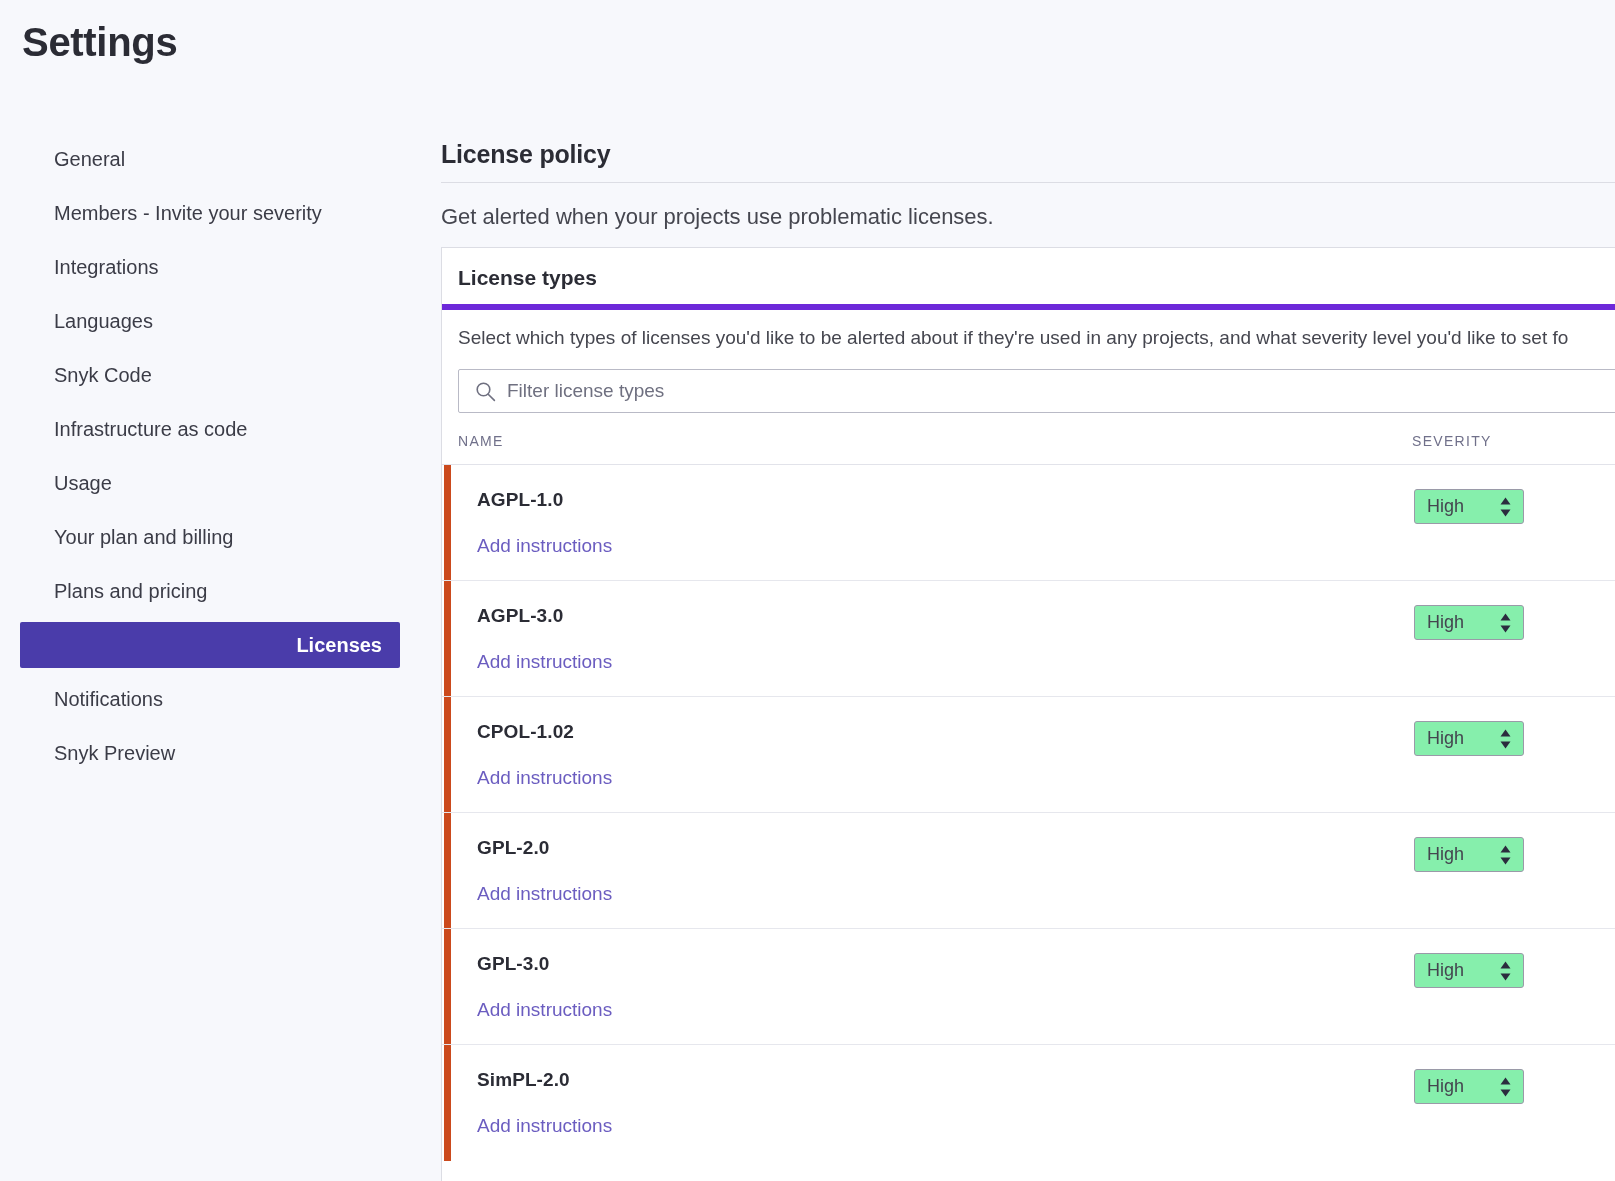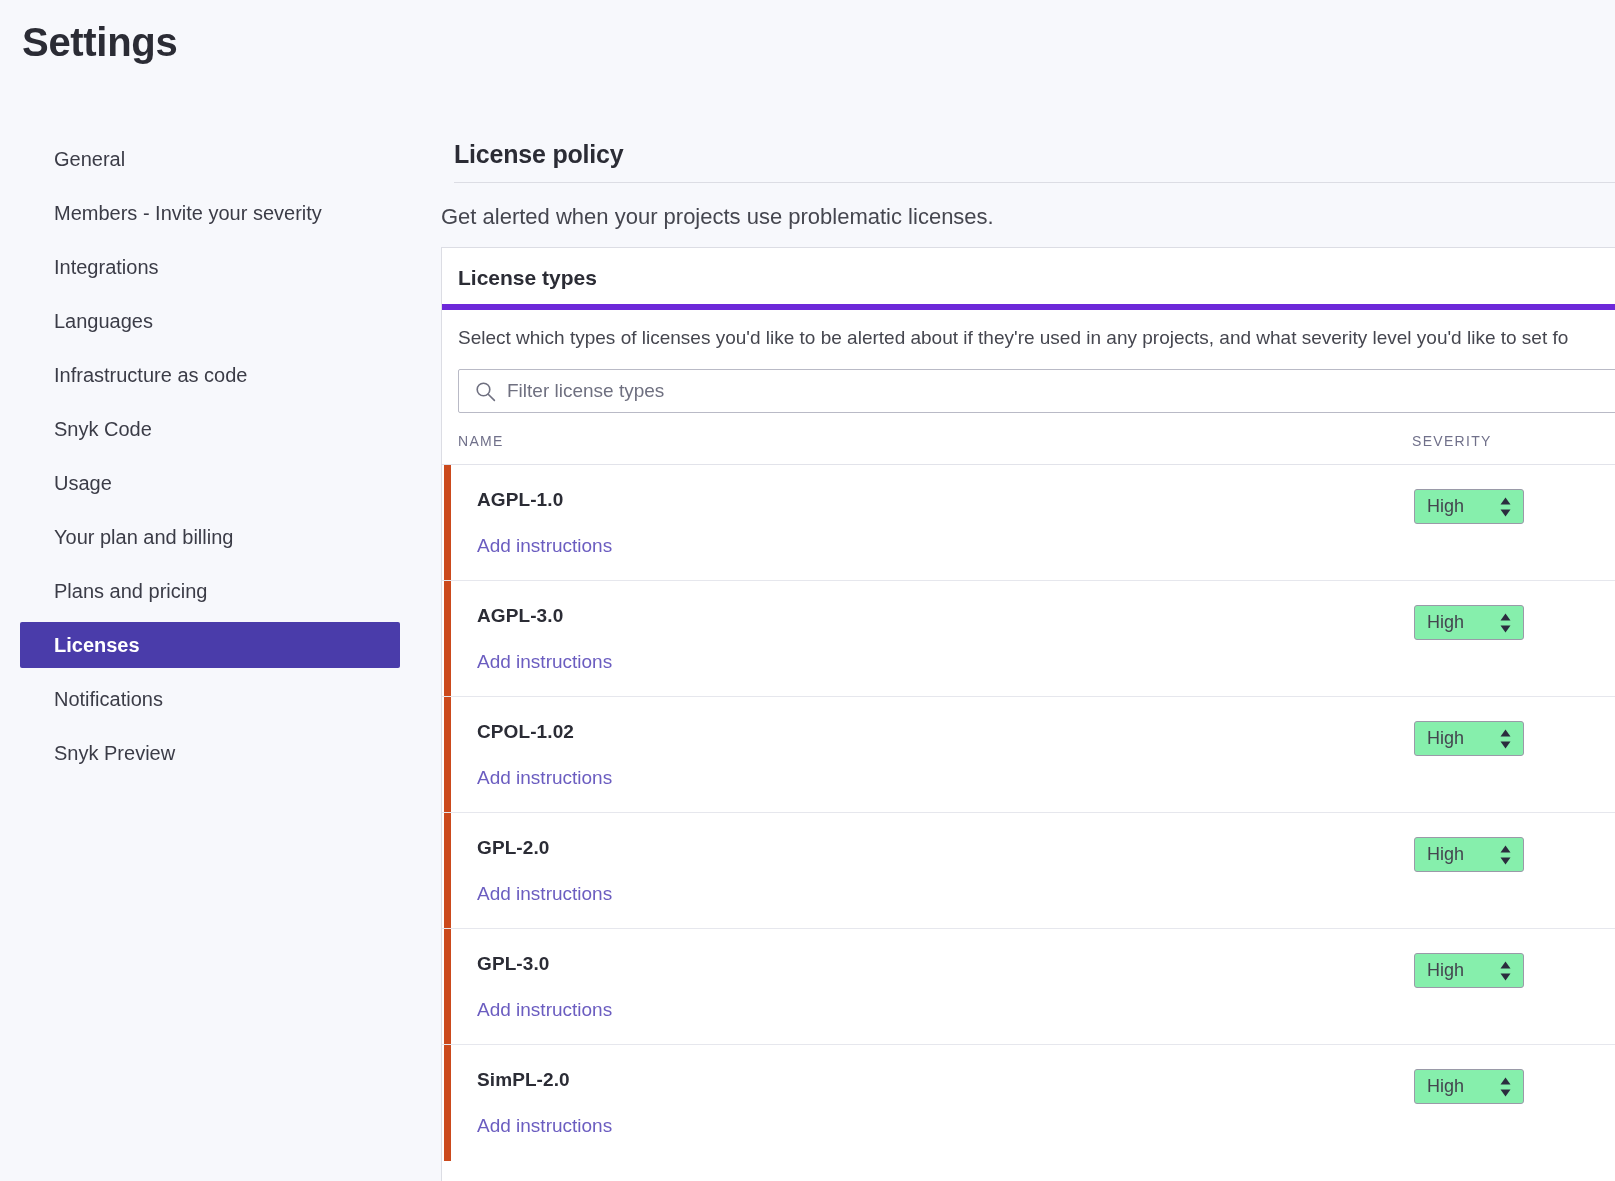--- a/index.html
+++ b/index.html
@@ -49,37 +49,38 @@
     font-size: 20px;
     color: #3b3c47;
     border-radius: 2px;
     white-space: nowrap;
     cursor: pointer;
   }
   .nav-item.active {
     background: #4a3caa;
     color: #ffffff;
     font-weight: bold;
+    text-align: right;
   }
 
   
   .main {
     position: absolute;
     left: 441px;
     top: 140px;
     right: 0;
   }
   .section-title {
     font-size: 25px;
     font-weight: bold;
     color: #2b2c35;
     letter-spacing: -0.2px;
     padding-bottom: 13px;
     border-bottom: 1px solid #dcdde4;
-    margin: 0 0 0 13px;
+    margin: 0 0 0 0;
     white-space: nowrap;
   }
   .section-desc {
     font-size: 22px;
     color: #45464f;
     margin-top: 21px;
     margin-bottom: 17px;
     white-space: nowrap;
   }
 
@@ -242,22 +243,22 @@
 
 <div class="page">
 
   <div class="page-title">Settings</div>
 
   <nav class="sidebar" id="sidebar">
       <div class="nav-item">General</div>
       <div class="nav-item">Members - Invite your severity</div>
       <div class="nav-item">Integrations</div>
       <div class="nav-item">Languages</div>
+      <div class="nav-item">Snyk Code</div>
       <div class="nav-item">Infrastructure as code</div>
-      <div class="nav-item">Snyk Code</div>
       <div class="nav-item">Usage</div>
       <div class="nav-item">Your plan and billing</div>
       <div class="nav-item">Plans and pricing</div>
       <div class="nav-item active">Licenses</div>
       <div class="nav-item">Notifications</div>
       <div class="nav-item">Snyk Preview</div>
     </nav>
 
   <div class="main">
 

